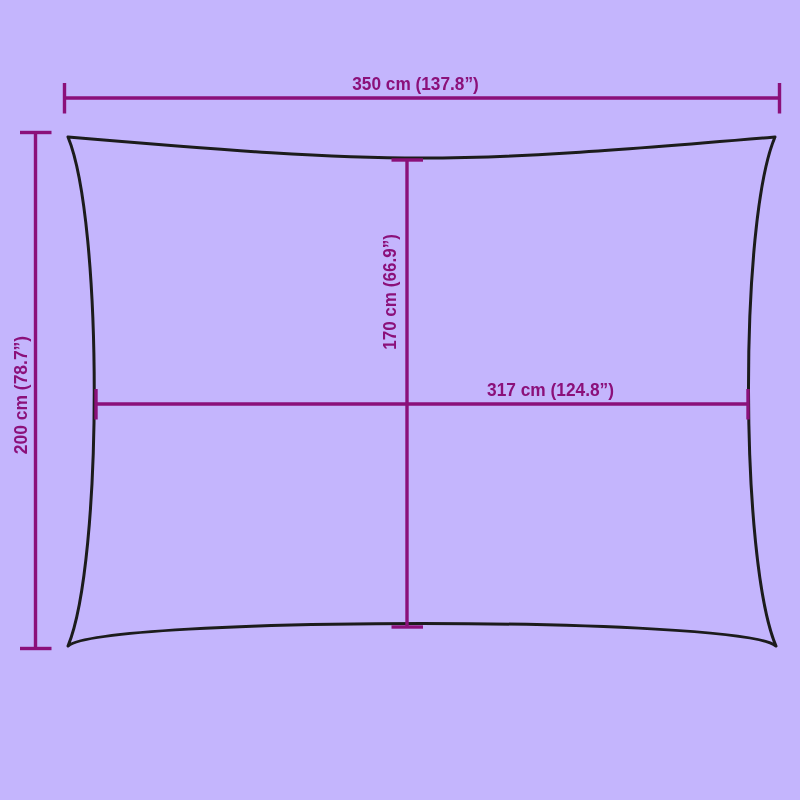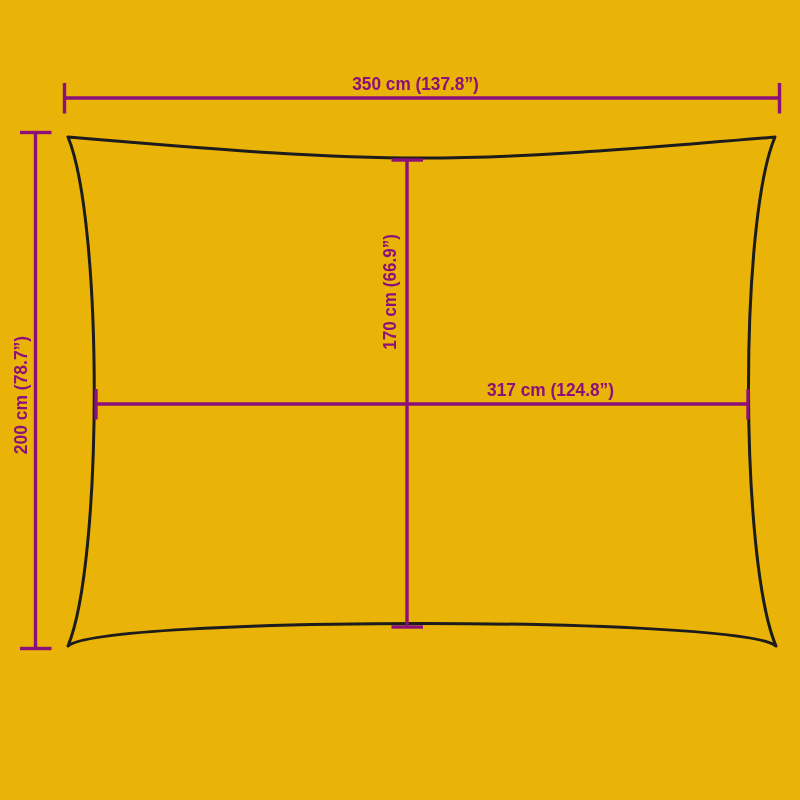--- a/index.html
+++ b/index.html
@@ -1,16 +1,16 @@
 <!DOCTYPE html>
 <html><head>
 <meta charset="utf-8">
 <style>
   html,body{margin:0;padding:0;background:#ffffff;}
-  #stage{position:relative;width:800px;height:800px;background:#eab308;overflow:hidden;}
+  #stage{position:relative;width:800px;height:800px;background:#c4b5fd;overflow:hidden;}
   svg text{font-family:"Liberation Sans", sans-serif;font-weight:bold;font-size:19px;fill:#8b107a;}
 </style>
 </head>
 <body>
 
 <div id="stage">
 <svg style="filter:blur(0.45px)" width="800" height="800" viewBox="0 0 800 800" xmlns="http://www.w3.org/2000/svg">
 
   <g>
     <path d="M68,137 C398,165 445,165 775,137 C739,222 740,561 776,646 C741,616 103,616 68,646 C103,561 103,222 68,137 Z" fill="none" stroke="#1c1c1c" stroke-width="3" stroke-linejoin="round" stroke-linecap="round"></path>

